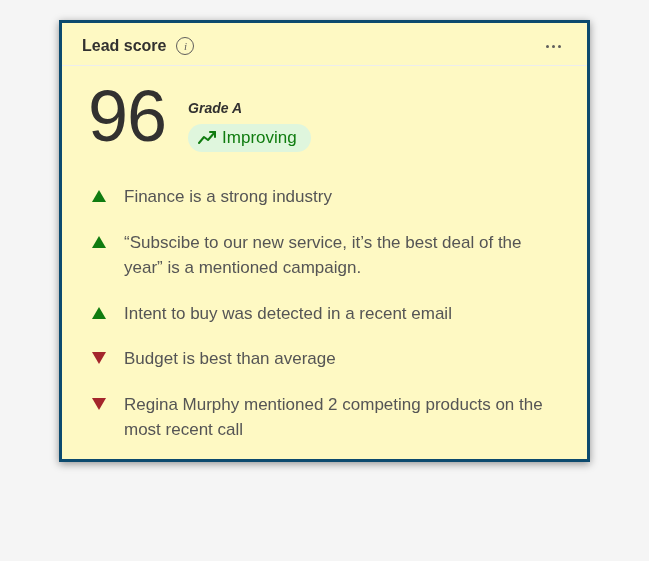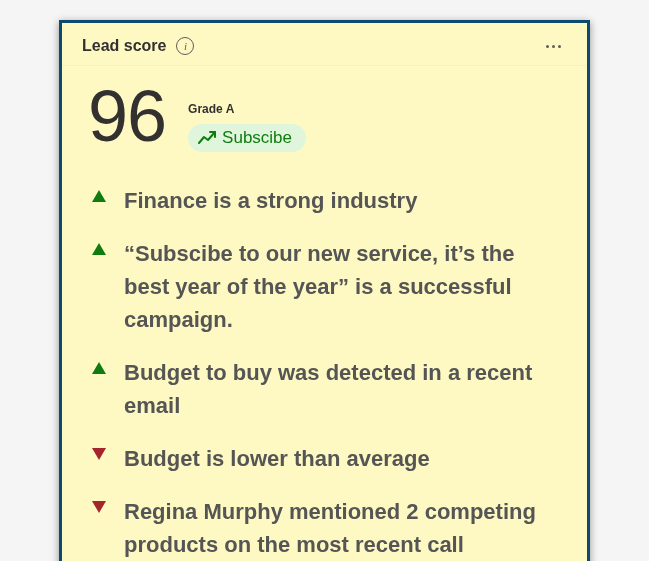--- a/index.html
+++ b/index.html
@@ -70,23 +70,24 @@
       line-height: 1;
       letter-spacing: -1px;
     }
     .score-meta {
       display: flex;
       flex-direction: column;
       gap: 8px;
       padding-top: 4px;
     }
     .grade {
-      font-size: 12px;
+      font-size: 14px;
       font-weight: 600;
       color: #323130;
+      font-style: italic;
     }
     .trend-badge {
       display: inline-flex;
       align-items: center;
       gap: 6px;
       background: #dff6dd;
       color: #107c10;
       border-radius: 16px;
       padding: 4px 14px 4px 10px;
       font-size: 17px;
@@ -94,24 +95,23 @@
     }
     .reasons {
       list-style: none;
       padding: 12px 28px 6px 30px;
     }
     .reason {
       display: flex;
       align-items: flex-start;
       gap: 18px;
       padding: 10px 0;
-      font-size: 22px;
+      font-size: 17px;
       color: #555555;
       line-height: 1.5;
-      font-weight: bold;
     }
     .tri {
       flex: 0 0 auto;
       width: 0; height: 0;
       margin-top: 6px;
     }
     .tri.up {
       border-left: 7px solid transparent;
       border-right: 7px solid transparent;
       border-bottom: 12px solid #107c10;
@@ -151,41 +151,41 @@
 
   <div class="score-row">
     <div class="score-number">96</div>
     <div class="score-meta">
       <div class="grade">Grade A</div>
       <div class="trend-badge">
         <svg width="18" height="14" viewBox="0 0 18 14">
           <polyline points="1,12 6,6 10,9 17,1" fill="none" stroke="#107c10" stroke-width="2" stroke-linecap="round" stroke-linejoin="round"></polyline>
           <polyline points="12,1 17,1 17,6" fill="none" stroke="#107c10" stroke-width="2" stroke-linecap="round" stroke-linejoin="round"></polyline>
         </svg>
-        <span>Subscibe</span>
+        <span>Improving</span>
       </div>
     </div>
   </div>
 
   <ul class="reasons">
     <li class="reason">
       <span class="tri up"></span>
       <span class="reason-text">Finance is a strong industry</span>
     </li>
     <li class="reason">
       <span class="tri up"></span>
-      <span class="reason-text">“Subscibe to our new service, it’s the best year of the year” is a successful campaign.</span>
+      <span class="reason-text">“Subscibe to our new service, it’s the best deal of the year” is a mentioned campaign.</span>
     </li>
     <li class="reason">
       <span class="tri up"></span>
-      <span class="reason-text">Budget to buy was detected in a recent email</span>
+      <span class="reason-text">Intent to buy was detected in a recent email</span>
     </li>
     <li class="reason">
       <span class="tri down"></span>
-      <span class="reason-text">Budget is lower than average</span>
+      <span class="reason-text">Budget is best than average</span>
     </li>
     <li class="reason">
       <span class="tri down"></span>
       <span class="reason-text">Regina Murphy mentioned 2 competing products on the most recent call</span>
     </li>
   </ul>
 
 
 </div>
 

